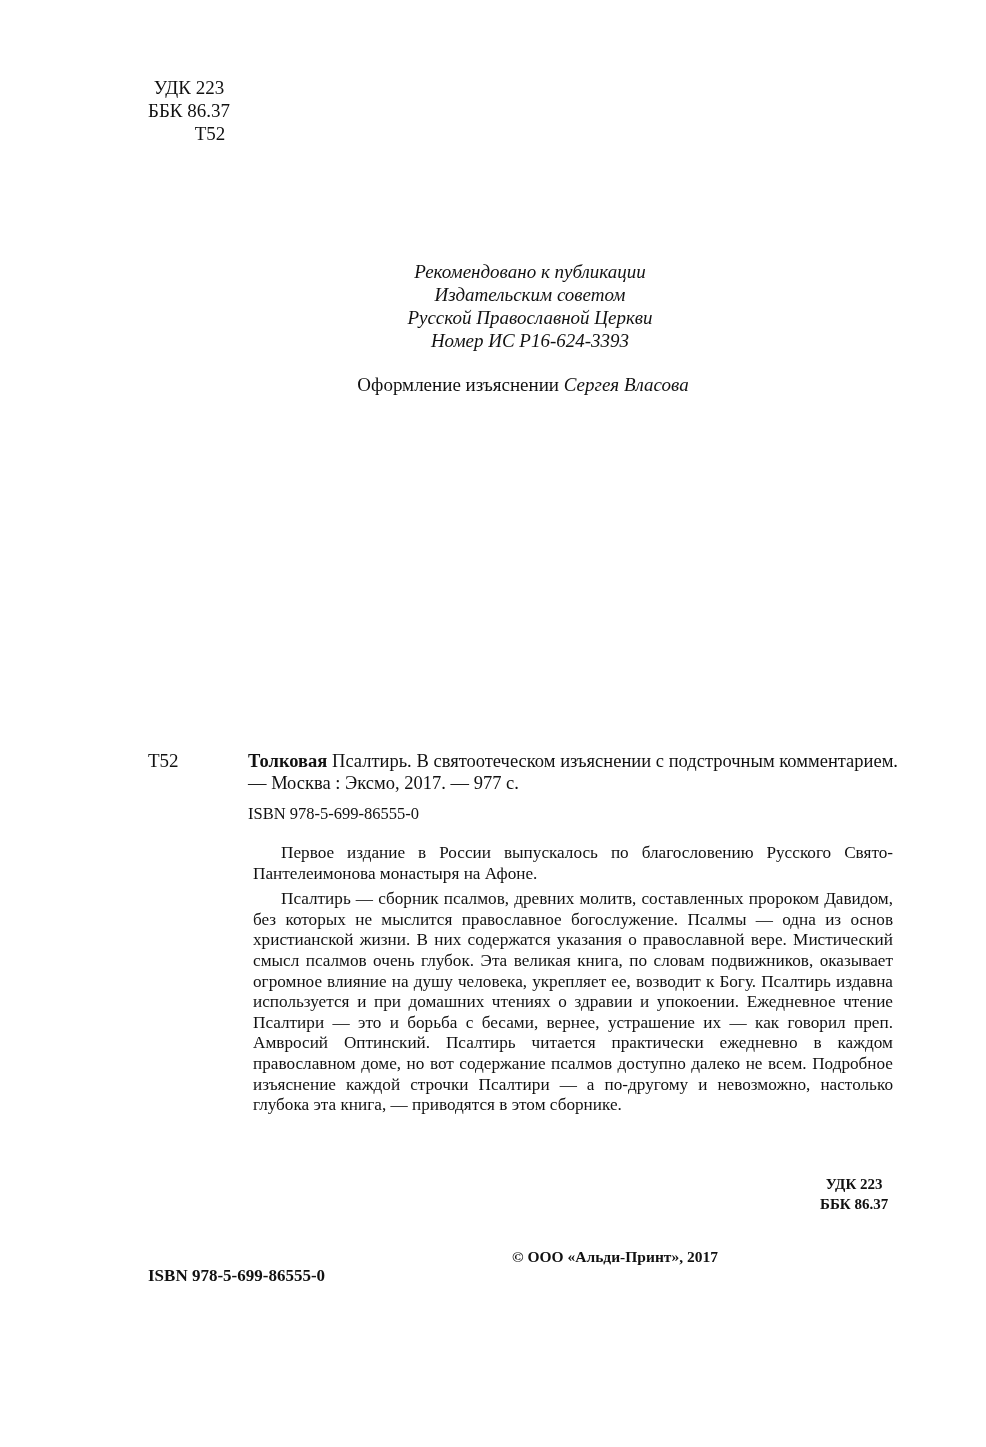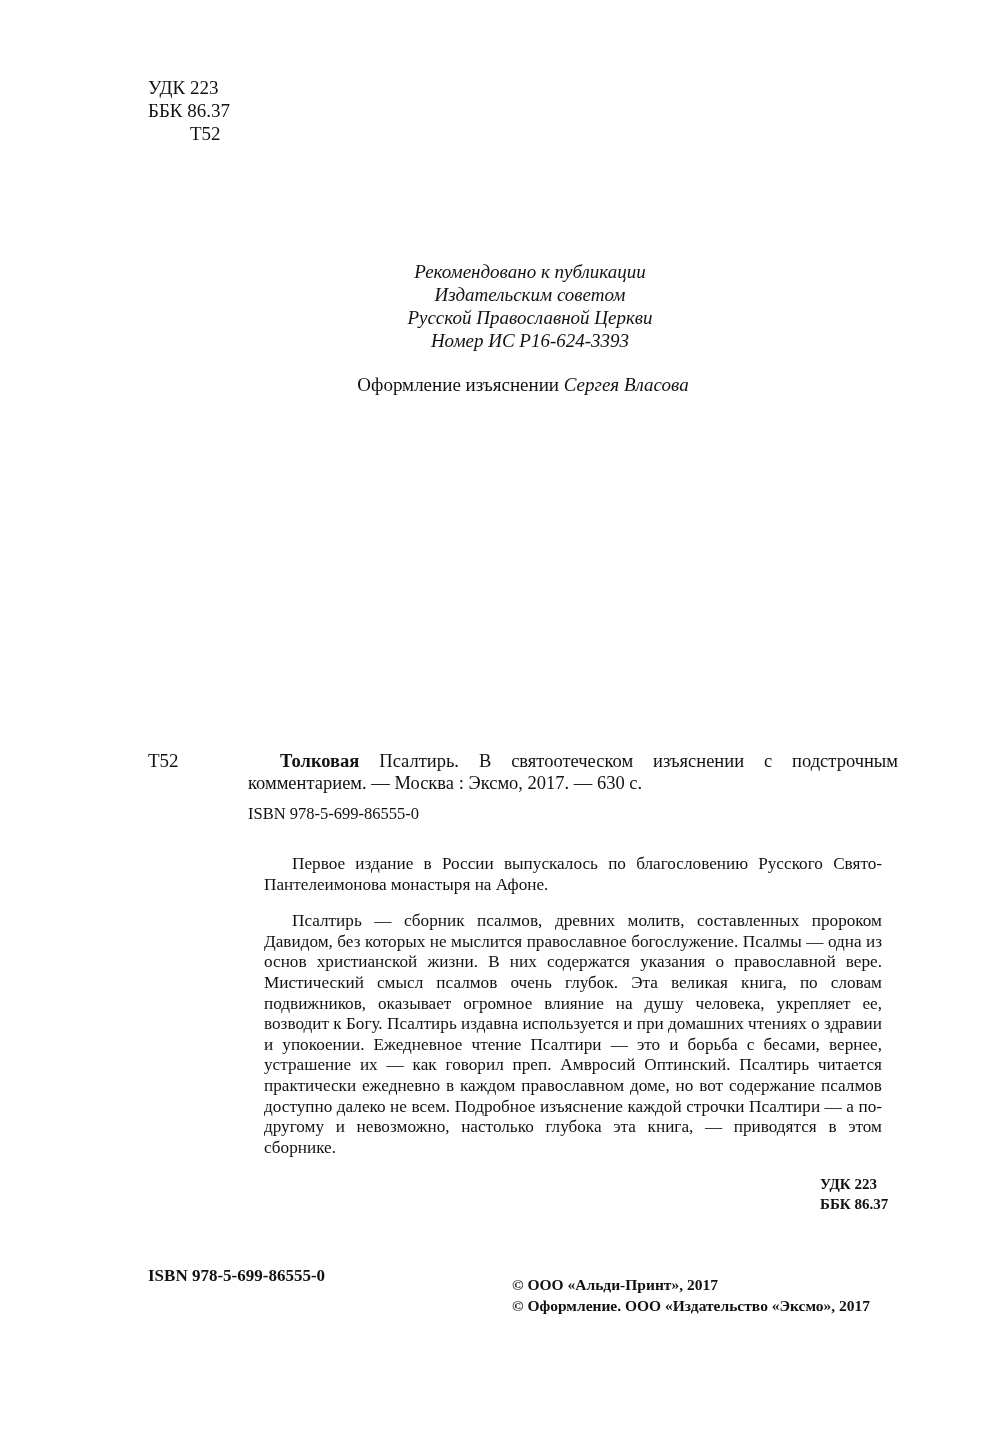--- a/index.html
+++ b/index.html
@@ -1,34 +1,34 @@
 <!DOCTYPE html>
 <html><head>
   <meta charset="utf-8">
   <style>
     html, body { margin: 0; padding: 0; background: #ffffff; }
     body {
       width: 986px; height: 1447px; position: relative; overflow: hidden;
       font-family: "Liberation Serif", "DejaVu Serif", serif; color: #111111;
     }
-    .abs { position: absolute; }
+    .abs { position: absolute; text-align: center; }
     .udk-top { left: 148px; top: 76px; font-size: 19px; line-height: 23px; }
     .udk-top .t52 { padding-left: 42px; }
     .recommend { left: 0; width: 1060px; top: 260px; text-align: center; font-style: italic; font-size: 19px; line-height: 23px; }
     .design { left: 0; width: 1046px; top: 374px; text-align: center; font-size: 19px; }
     .design i { }
     .code-left { left: 148px; top: 750px; font-size: 19px; }
     .biblio { left: 248px; top: 750px; width: 650px; font-size: 18.5px; line-height: 22px; text-align: justify; }
-    .biblio b { font-weight: bold; margin-left: 32px; }
+    .biblio b { font-weight: bold; }
     .isbn-small { left: 248px; top: 804px; font-size: 16.5px; }
     .annot { left: 248px; top: 838px; width: 650px; font-size: 17.2px; line-height: 20.6px; text-align: justify; }
-    .annot p { margin: 16px; text-indent: 28px; }
+    .annot p { margin: 5px; text-indent: 28px; }
     .udk-bottom { left: 820px; top: 1174px; font-weight: bold; font-size: 15px; line-height: 20px; }
     .isbn-big { left: 148px; top: 1266px; font-weight: bold; font-size: 17px; }
-    .copyright { left: 512px; top: 1246px; font-weight: bold; font-size: 15.5px; line-height: 21px; margin-top: 28px; }
+    .copyright { left: 512px; top: 1246px; font-weight: bold; font-size: 15.5px; line-height: 21px; }
   </style>
 </head>
 <body>
 
 <div class="abs udk-top">
   <div>УДК 223</div>
   <div>ББК 86.37</div>
   <div class="t52">Т52</div>
 </div>
 
@@ -41,33 +41,32 @@
 
 <div class="abs design">
   <span>Оформление изъяснении</span>
   <i>Сергея Власова</i>
 </div>
 
 <div class="abs code-left">Т52</div>
 
 <div class="abs biblio">
   <b>Толковая</b>
-  <span>Псалтирь. В святоотеческом изъяснении с подстрочным комментарием. — Москва : Эксмо, 2017. — 630 с.</span>
+  <span>Псалтирь. В святоотеческом изъяснении с подстрочным комментарием. — Москва : Эксмо, 2017. — 977 с.</span>
 </div>
 
 <div class="abs isbn-small">ISBN 978-5-699-86555-0</div>
 
 <div class="abs annot">
   <p>Первое издание в России выпускалось по благословению Русского Свято-Пантелеимонова монастыря на Афоне.</p>
   <p>Псалтирь — сборник псалмов, древних молитв, составленных пророком Давидом, без которых не мыслится православное богослужение. Псалмы — одна из основ христианской жизни. В них содержатся указания о православной вере. Мистический смысл псалмов очень глубок. Эта великая книга, по словам подвижников, оказывает огромное влияние на душу человека, укрепляет ее, возводит к Богу. Псалтирь издавна используется и при домашних чтениях о здравии и упокоении. Ежедневное чтение Псалтири — это и борьба с бесами, вернее, устрашение их — как говорил преп. Амвросий Оптинский. Псалтирь читается практически ежедневно в каждом православном доме, но вот содержание псалмов доступно далеко не всем. Подробное изъяснение каждой строчки Псалтири — а по-другому и невозможно, настолько глубока эта книга, — приводятся в этом сборнике.</p>
 </div>
 
 <div class="abs udk-bottom">
   <div>УДК 223</div>
   <div>ББК 86.37</div>
 </div>
 
 <div class="abs isbn-big">ISBN 978-5-699-86555-0</div>
 
 <div class="abs copyright">
   <div>© ООО «Альди-Принт», 2017</div>
-  <div>© Оформление. ООО «Издательство «Эксмо», 2017</div>
 </div>
 
 </body></html>

